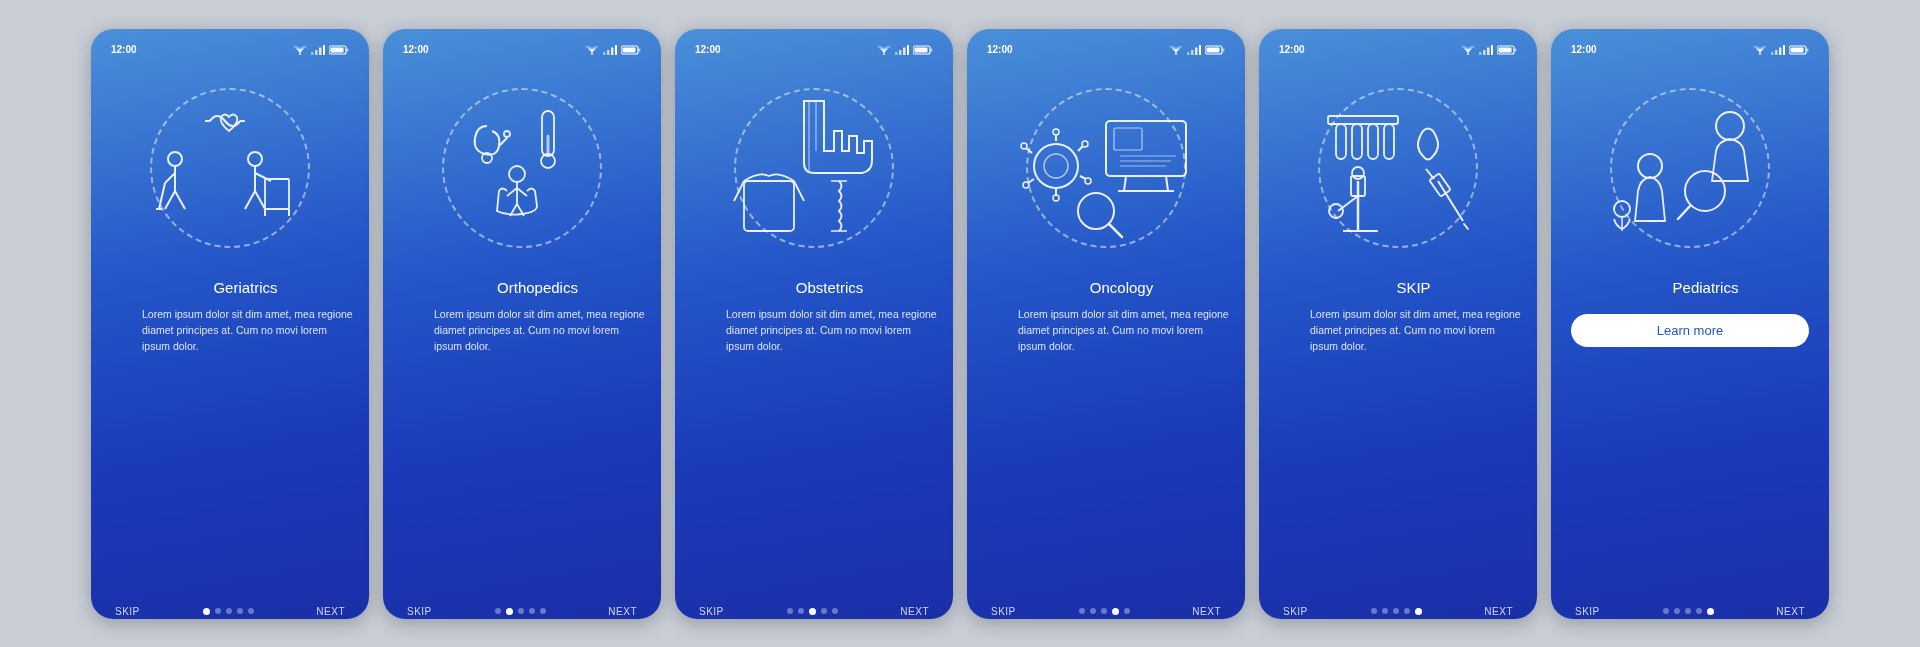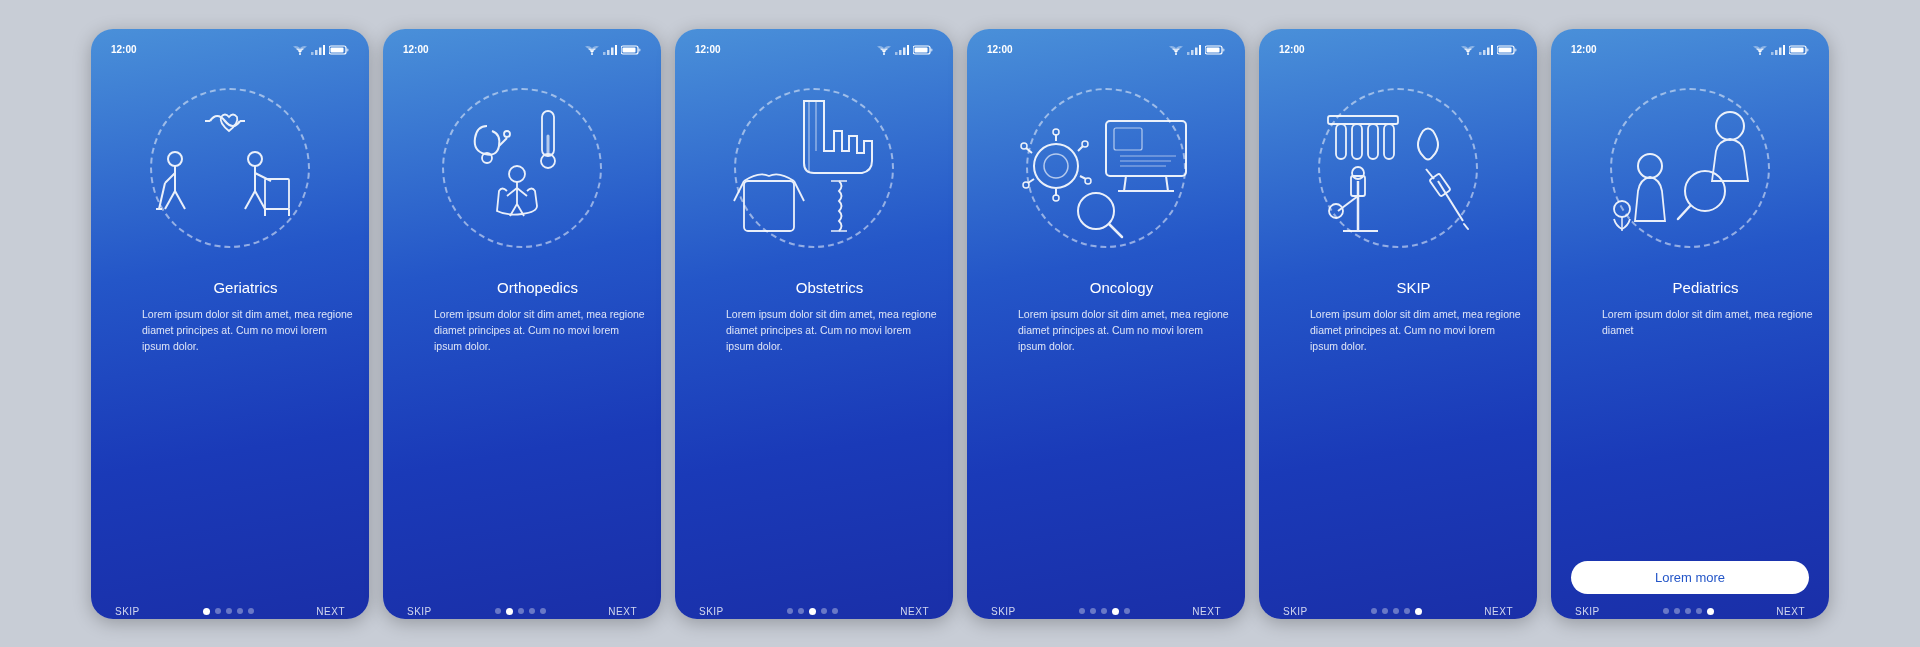--- a/index.html
+++ b/index.html
@@ -530,23 +530,22 @@
     <path d="M38 100 Q40 88 50 86 Q60 88 62 100 L65 130 L35 130 Z" stroke="white" stroke-width="1.8" fill="none"></path>
 
     <circle cx="22" cy="118" r="8" stroke="white" stroke-width="1.8" fill="none"></circle>
     <path d="M14 128 Q16 135 22 138 Q28 135 30 128" stroke="white" stroke-width="1.8" fill="none"></path>
     <line x1="22" y1="126" x2="22" y2="140" stroke="white" stroke-width="1.5"></line>
   </svg>
       </div>
     </div>
 
     <div class="screen-title">Pediatrics</div>
-    <div class="screen-body">Lorem ipsum dolor sit dim amet, mea regione diamet</div>
-
-    <button class="learn-more-btn">Lorem more</button>
+
+    <button class="learn-more-btn">Learn more</button>
 
     <div class="bottom-nav">
       <span class="nav-label">SKIP</span>
       <div class="dots-container">
         <div class="dot "></div>
           <div class="dot "></div>
           <div class="dot "></div>
           <div class="dot "></div>
           <div class="dot active"></div>
       </div>

